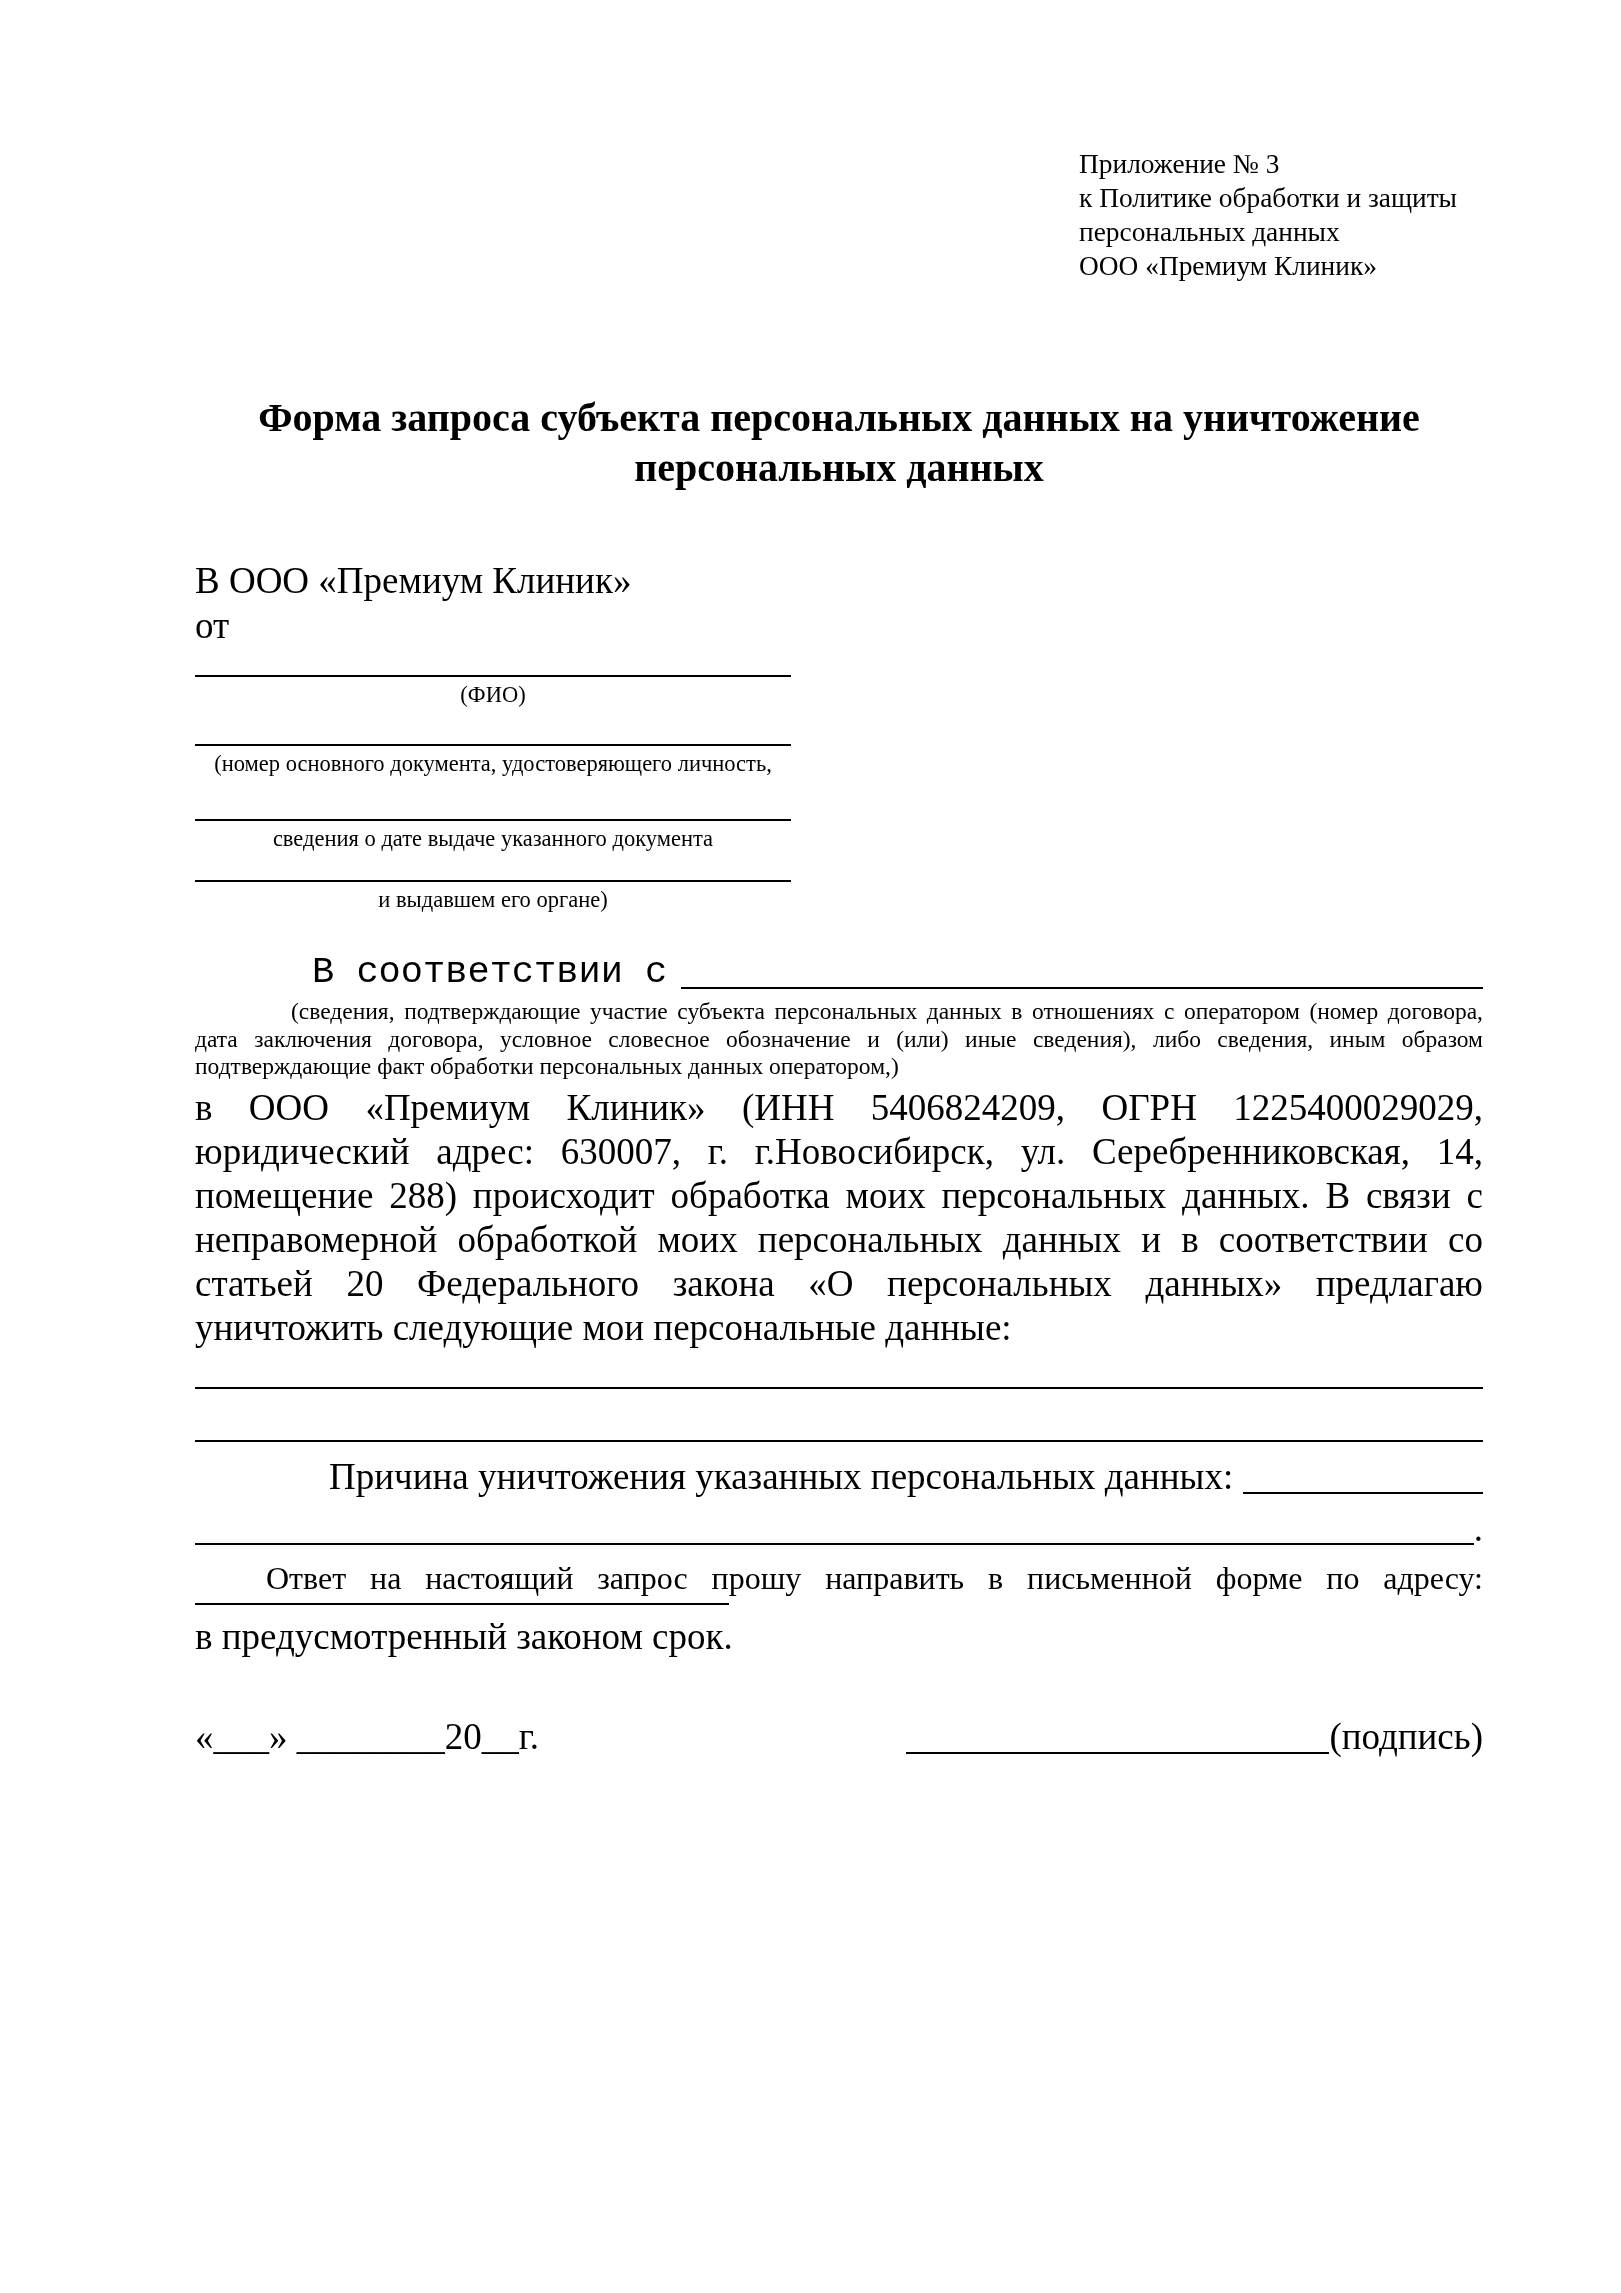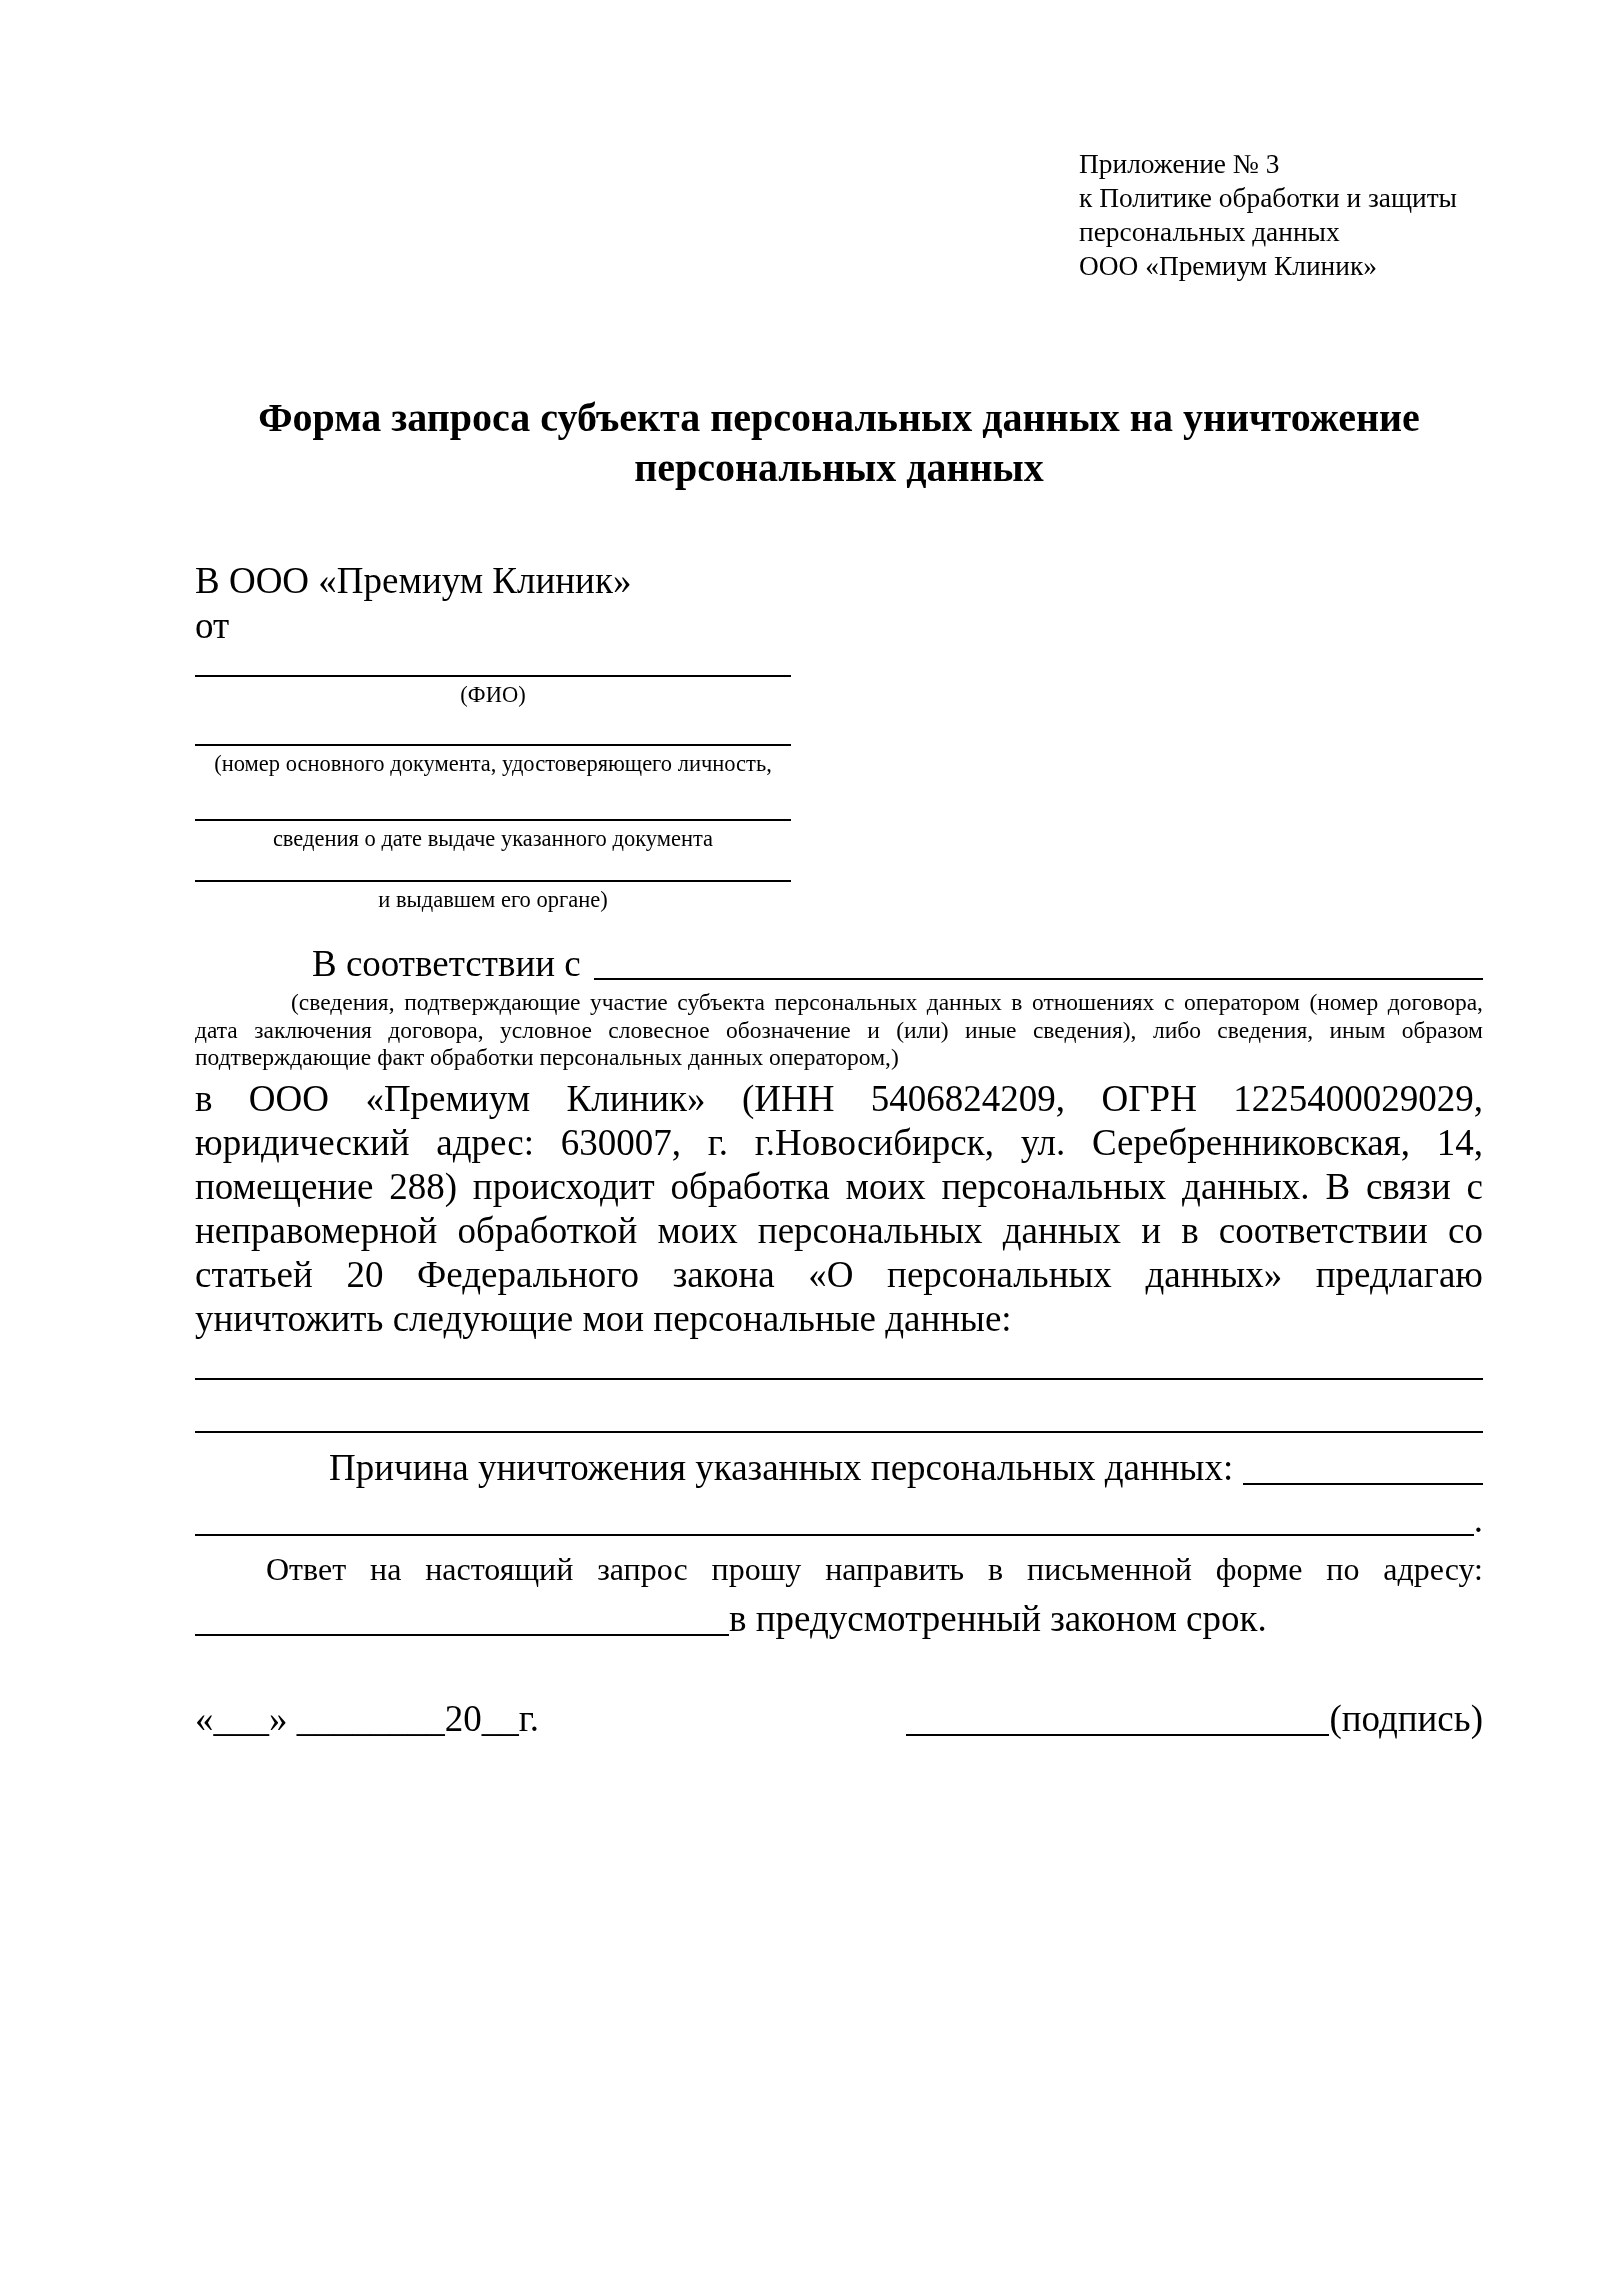--- a/index.html
+++ b/index.html
@@ -22,22 +22,22 @@
   .addressee{margin-top:65px;width:596px;
     font-size:37px;line-height:45px;}
   .rule{border-bottom:2.9px solid #000;height:0;}
   .addressee .rule-1{margin-top:27.4px;}
   .addressee .rule-2{margin-top:35px;}
   .addressee .rule-3{margin-top:41px;}
   .addressee .rule-4{margin-top:27.4px;}
   .caption{font-size:22.5px;line-height:29px;text-align:center;white-space:nowrap;margin-top:2.9px;font-family:Liberation Serif, serif;}
 
   
-  .accordance{margin-top:26px;display:flex;padding-left:117px;
-    font-size:37px;line-height:47px;}
+  .accordance{margin-top:35px;display:flex;padding-left:117px;
+    font-size:37px;line-height:47px;font-family:Liberation Mono, monospace;}
   .lead{white-space:nowrap;padding-right:13.7px;}
   .fill{flex:1;border-bottom:2.9px solid #000;margin-bottom:6.9px;}
 
   
   .note{margin-top:2px;font-size:23.5px;line-height:27.4px;text-align:justify;text-indent:96px;}
 
   
   .main-para{margin-top:5.9px;font-size:37px;line-height:44px;text-align:justify;}
 
   .rule-full-1{margin-top:37px;}
@@ -45,21 +45,21 @@
 
   .reason-row{margin-top:9.8px;display:flex;padding-left:134px;
     font-size:37px;line-height:49px;}
   .reason-row .lead{padding-right:9.8px;}
 
   .rule-period-row{display:flex;margin-top:3.9px;font-size:37px;line-height:47px;}
 
   .answer-para{margin-top:2px;font-size:32px;line-height:49px;
     text-align:justify;text-align-last:justify;text-indent:71px;word-spacing:-1px;}
 
-  .term-row{display:flex;font-size:37px;line-height:49px;}
+  .term-row{display:flex;font-size:37px;line-height:49px;flex-direction:column;}
   .term-fill{width:534px;border-bottom:2.9px solid #000;margin-bottom:6.9px;}
 
   .footer-row{margin-top:51px;display:flex;justify-content:space-between;
     font-size:37px;line-height:49px;}
   .sig-group{display:flex;}
   .sig-fill{width:423px;border-bottom:2.9px solid #000;margin-bottom:6.9px;}
 </style>
 </head>
 <body>
 

